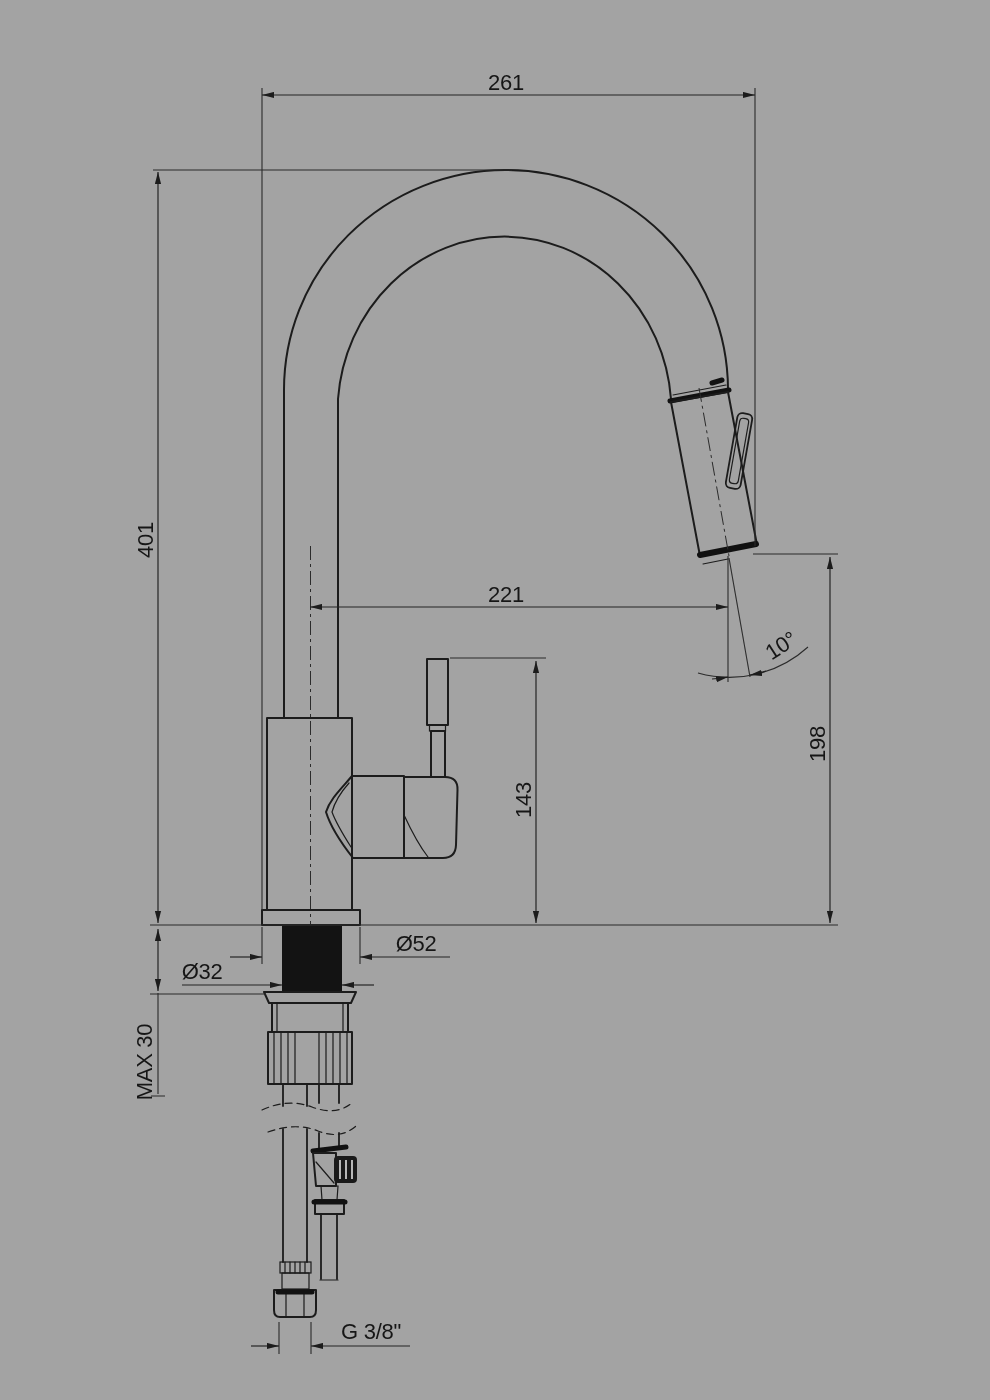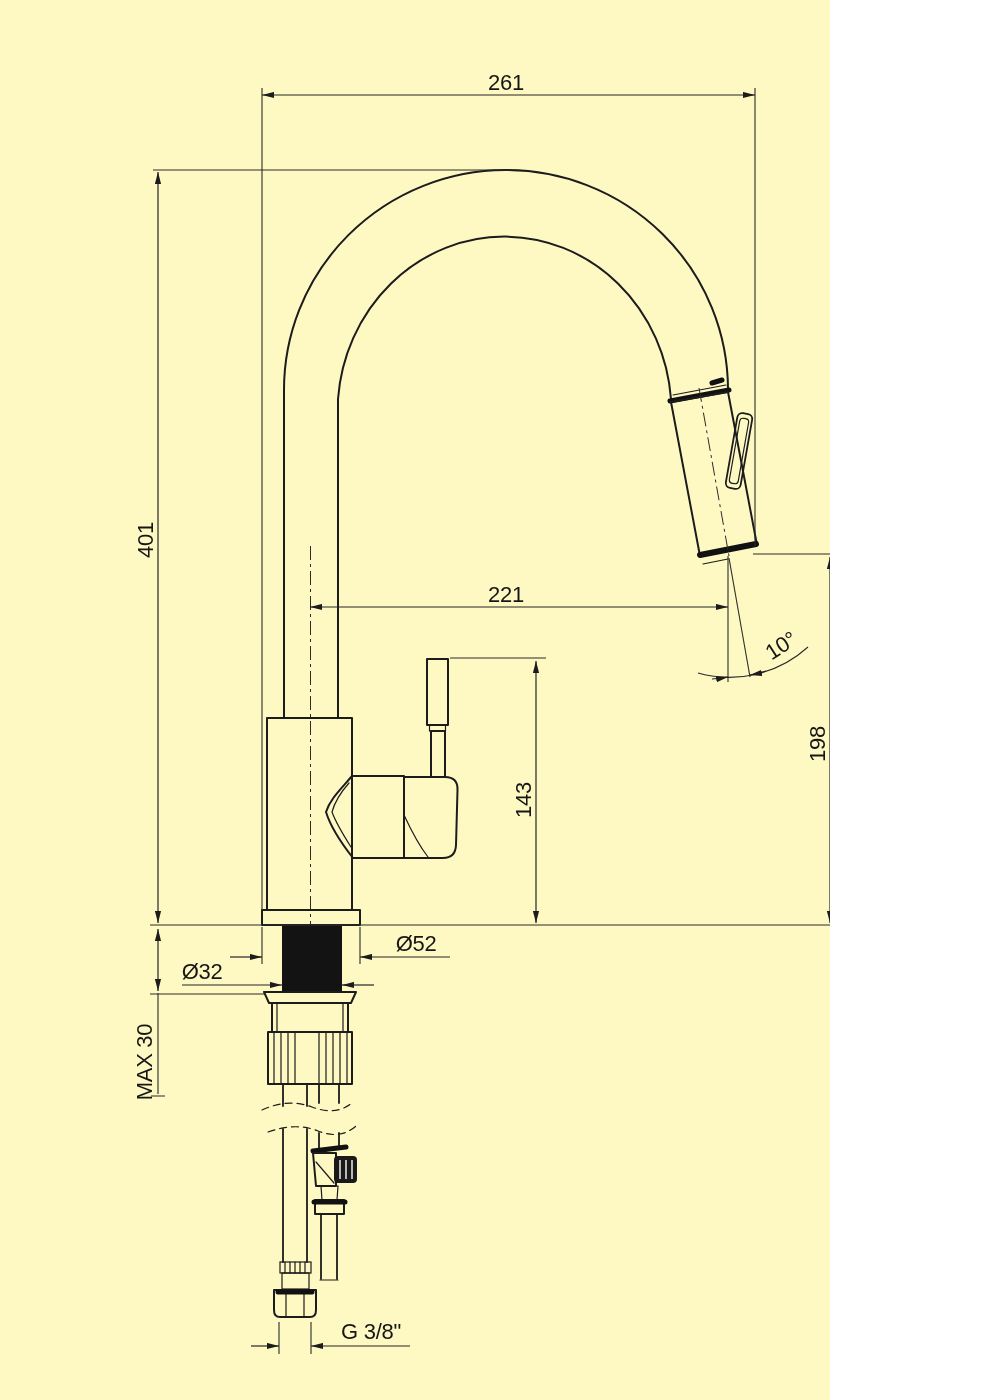--- a/index.html
+++ b/index.html
@@ -1,16 +1,16 @@
 <!DOCTYPE html>
 <html><head>
 <meta charset="utf-8">
 <style>
   html,body{margin:0;padding:0;background:#ffffff;}
-  .canvas{position:relative;width:830px;height:1400px;background:#fef9c3;overflow:hidden;
+  .canvas{position:relative;width:990px;height:1400px;background:#a3a3a3;overflow:hidden;
           font-family:"Liberation Sans", sans-serif;}
   svg{position:absolute;left:0;top:0;}
   .obj   {fill:none;stroke:#1c1c1c;stroke-width:2;stroke-linejoin:round;stroke-linecap:round;}
   .objthin{fill:none;stroke:#1c1c1c;stroke-width:1.2;stroke-linecap:round;}
   .thick {fill:none;stroke:#111111;stroke-width:5;stroke-linecap:round;}
   .thick6{fill:none;stroke:#111111;stroke-width:6;stroke-linecap:round;}
   .dim   {fill:none;stroke:#242424;stroke-width:1.2;marker-start:url(#arr);marker-end:url(#arr);}
   .dim1  {fill:none;stroke:#242424;stroke-width:1.2;marker-end:url(#arr);}
   .ext   {fill:none;stroke:#2b2b2b;stroke-width:1.1;}
   .cline {fill:none;stroke:#2b2b2b;stroke-width:1;stroke-dasharray:14 4 3 4;}

